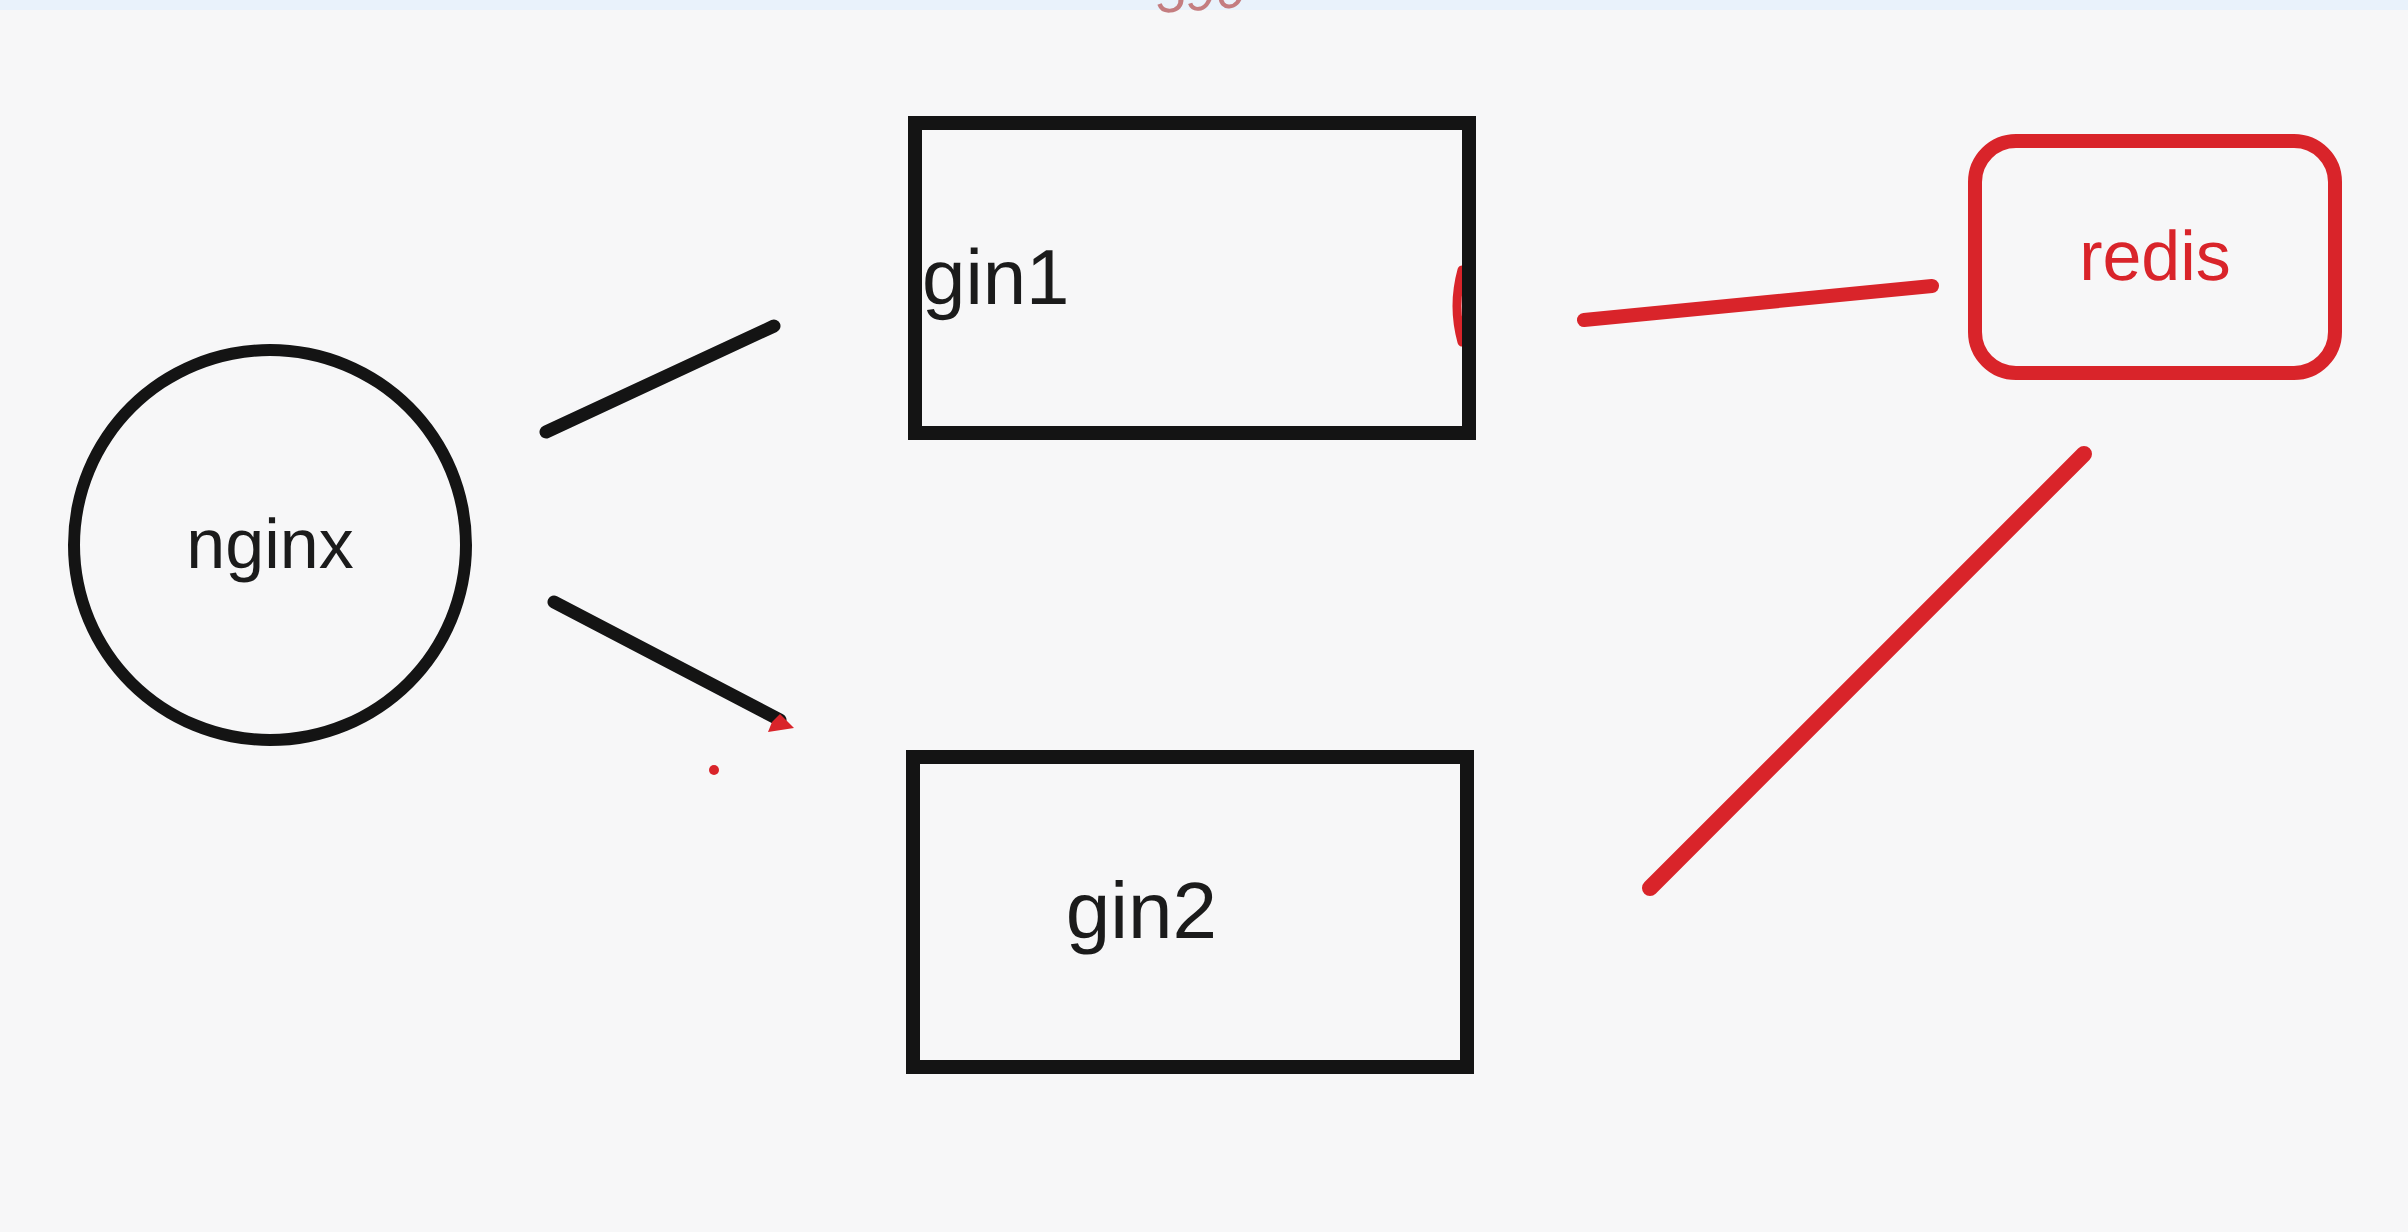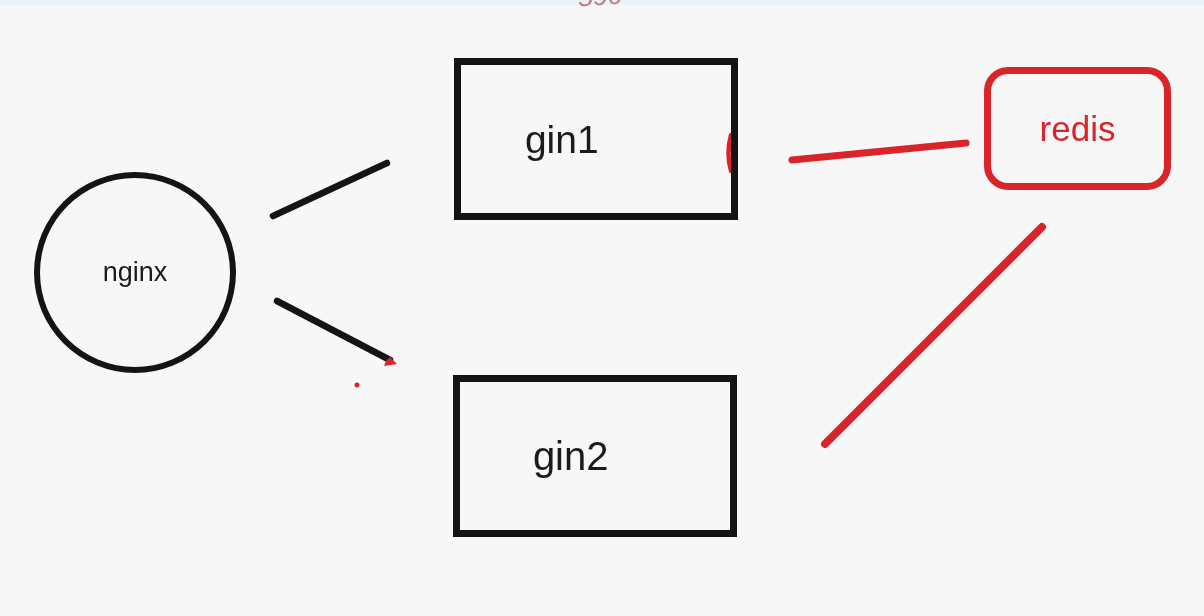--- a/index.html
+++ b/index.html
@@ -43,32 +43,31 @@
     align-items: center;
     justify-content: center;
     background: transparent;
     color: var(--text);
   }
   .node-nginx {
     left: 34px; top: 172px;
     width: 202px; height: 201px;
     border: 6px solid var(--ink);
     border-radius: 50%;
-    font-size: 27px;
+    font-size: 35px;
   }
   .node-gin1 {
     left: 454px; top: 58px;
     width: 284px; height: 162px;
     border: 7px solid var(--ink);
     font-size: 39px;
   }
   .node-gin1 .node-label {
     position: absolute;
-    left: 13px; width: 65%;
-    text-align: center;
+    left: 0; width: 65%;
   }
   .node-gin2 {
     left: 453px; top: 375px;
     width: 284px; height: 162px;
     border: 7px solid var(--ink);
     font-size: 40px;
     padding-left: 41px;
   }
   .node-gin2 .node-label {
     position: absolute;

